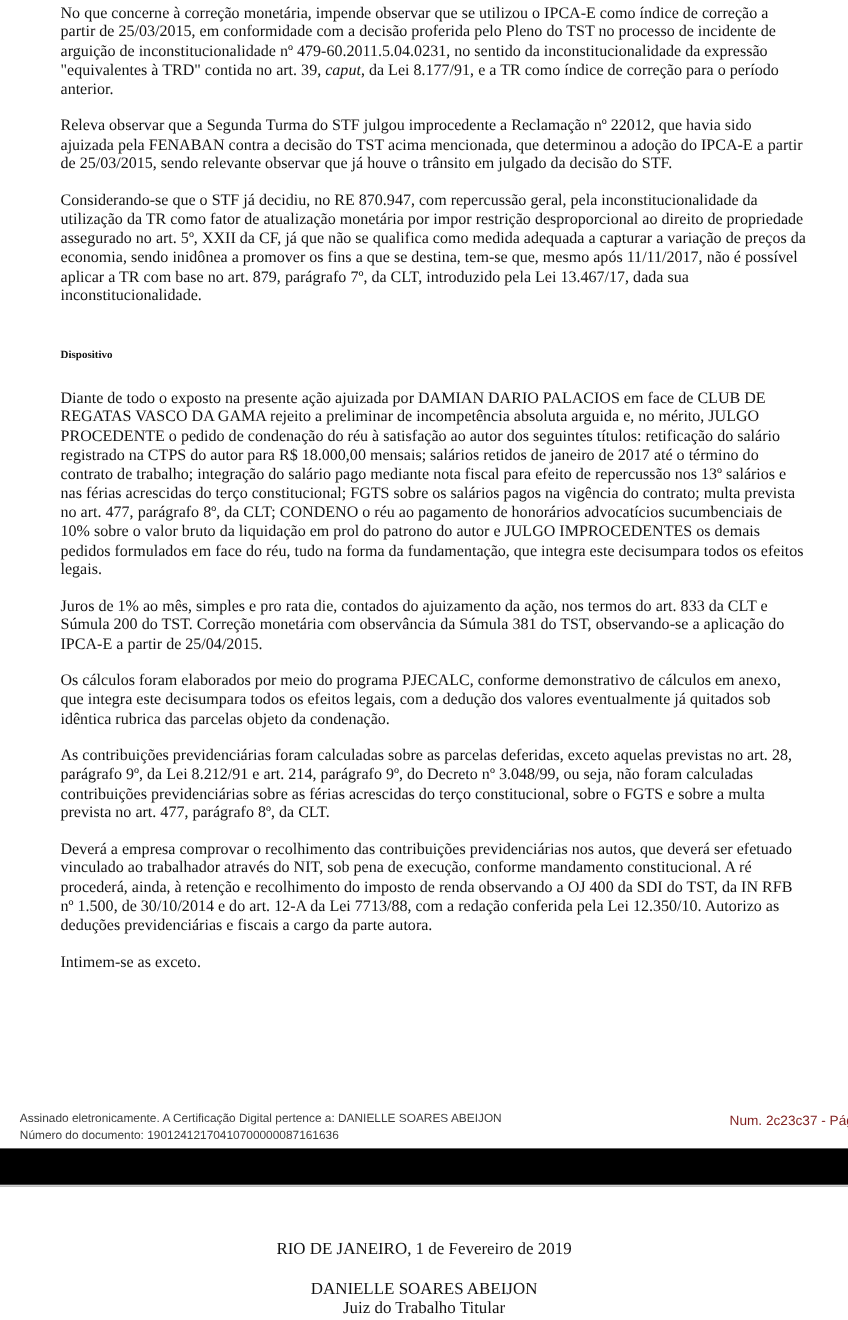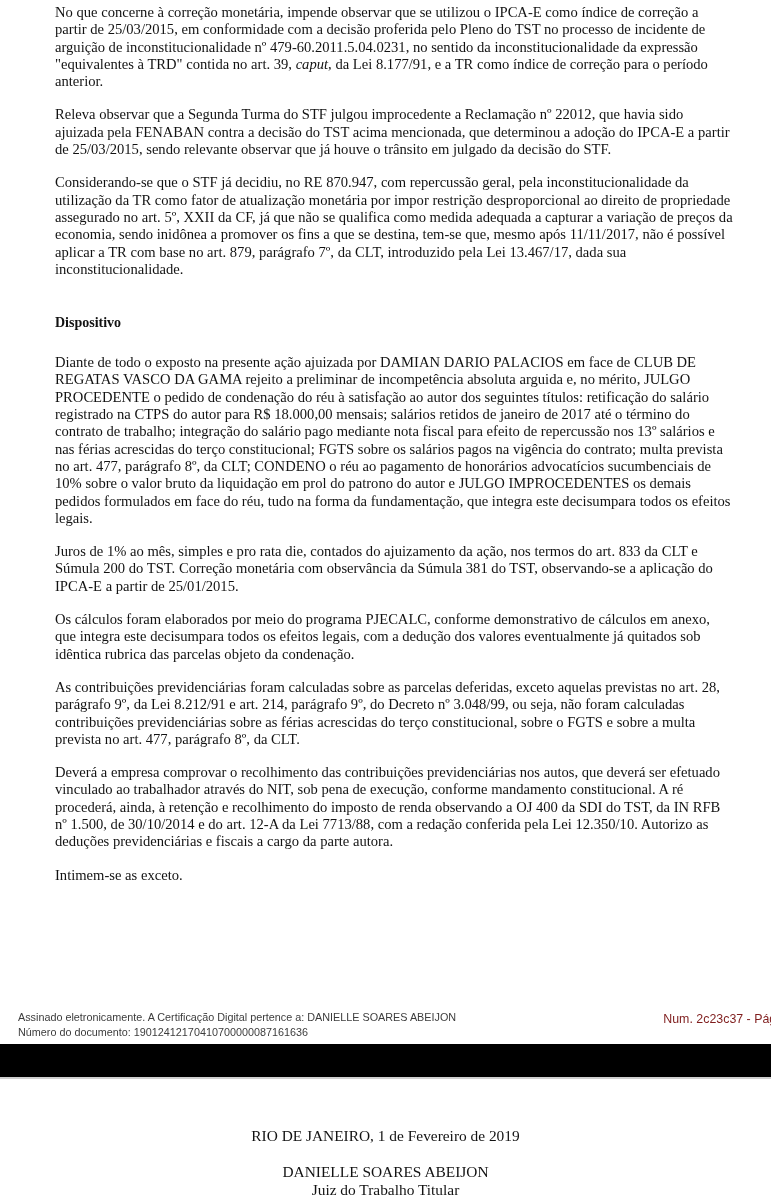--- a/index.html
+++ b/index.html
@@ -26,21 +26,21 @@
     line-height: 17.3px;
     text-align: left;
   }
   .doc-body p {
     margin: 0 0 16px 0;
   }
   .doc-body p.last {
     margin-bottom: 0;
   }
   .section-heading {
-    font-size: 14px;
+    font-size: 10px;
     font-weight: bold;
     margin: 36px 0 22px 0;
     line-height: 18px;
   }
   .footer-cert {
     position: absolute;
     left: 18px;
     top: 1010px;
     font-family: "Liberation Sans", sans-serif;
     font-size: 10.8px;
@@ -87,21 +87,21 @@
     <p><span>No que concerne à correção monetária, impende observar que se utilizou o IPCA-E como índice de correção a partir de 25/03/2015, em conformidade com a decisão proferida pelo Pleno do TST no processo de incidente de arguição de inconstitucionalidade nº 479-60.2011.5.04.0231, no sentido da inconstitucionalidade da expressão "equivalentes à TRD" contida no art. 39, </span><i>caput</i><span>, da Lei 8.177/91, e a TR como índice de correção para o período anterior.</span></p>
 
     <p>Releva observar que a Segunda Turma do STF julgou improcedente a Reclamação nº 22012, que havia sido ajuizada pela FENABAN contra a decisão do TST acima mencionada, que determinou a adoção do IPCA-E a partir de 25/03/2015, sendo relevante observar que já houve o trânsito em julgado da decisão do STF.</p>
 
     <p>Considerando-se que o STF já decidiu, no RE 870.947, com repercussão geral, pela inconstitucionalidade da utilização da TR como fator de atualização monetária por impor restrição desproporcional ao direito de propriedade assegurado no art. 5º, XXII da CF, já que não se qualifica como medida adequada a capturar a variação de preços da economia, sendo inidônea a promover os fins a que se destina, tem-se que, mesmo após 11/11/2017, não é possível aplicar a TR com base no art. 879, parágrafo 7º, da CLT, introduzido pela Lei 13.467/17, dada sua inconstitucionalidade.</p>
 
     <h2 class="section-heading">Dispositivo</h2>
 
     <p>Diante de todo o exposto na presente ação ajuizada por DAMIAN DARIO PALACIOS em face de CLUB DE REGATAS VASCO DA GAMA rejeito a preliminar de incompetência absoluta arguida e, no mérito, JULGO PROCEDENTE o pedido de condenação do réu à satisfação ao autor dos seguintes títulos: retificação do salário registrado na CTPS do autor para R$ 18.000,00 mensais; salários retidos de janeiro de 2017 até o término do contrato de trabalho; integração do salário pago mediante nota fiscal para efeito de repercussão nos 13º salários e nas férias acrescidas do terço constitucional; FGTS sobre os salários pagos na vigência do contrato; multa prevista no art. 477, parágrafo 8º, da CLT; CONDENO o réu ao pagamento de honorários advocatícios sucumbenciais de 10% sobre o valor bruto da liquidação em prol do patrono do autor e JULGO IMPROCEDENTES os demais pedidos formulados em face do réu, tudo na forma da fundamentação, que integra este decisumpara todos os efeitos legais.</p>
 
-    <p>Juros de 1% ao mês, simples e pro rata die, contados do ajuizamento da ação, nos termos do art. 833 da CLT e Súmula 200 do TST. Correção monetária com observância da Súmula 381 do TST, observando-se a aplicação do IPCA-E a partir de 25/01/2015.</p>
+    <p>Juros de 1% ao mês, simples e pro rata die, contados do ajuizamento da ação, nos termos do art. 833 da CLT e Súmula 200 do TST. Correção monetária com observância da Súmula 381 do TST, observando-se a aplicação do IPCA-E a partir de 25/04/2015.</p>
 
     <p>Os cálculos foram elaborados por meio do programa PJECALC, conforme demonstrativo de cálculos em anexo, que integra este decisumpara todos os efeitos legais, com a dedução dos valores eventualmente já quitados sob idêntica rubrica das parcelas objeto da condenação.</p>
 
     <p>As contribuições previdenciárias foram calculadas sobre as parcelas deferidas, exceto aquelas previstas no art. 28, parágrafo 9º, da Lei 8.212/91 e art. 214, parágrafo 9º, do Decreto nº 3.048/99, ou seja, não foram calculadas contribuições previdenciárias sobre as férias acrescidas do terço constitucional, sobre o FGTS e sobre a multa prevista no art. 477, parágrafo 8º, da CLT.</p>
 
     <p>Deverá a empresa comprovar o recolhimento das contribuições previdenciárias nos autos, que deverá ser efetuado vinculado ao trabalhador através do NIT, sob pena de execução, conforme mandamento constitucional. A ré procederá, ainda, à retenção e recolhimento do imposto de renda observando a OJ 400 da SDI do TST, da IN RFB nº 1.500, de 30/10/2014 e do art. 12-A da Lei 7713/88, com a redação conferida pela Lei 12.350/10. Autorizo as deduções previdenciárias e fiscais a cargo da parte autora.</p>
 
 
     <p class="last">Intimem-se as exceto.</p>
   </div>

